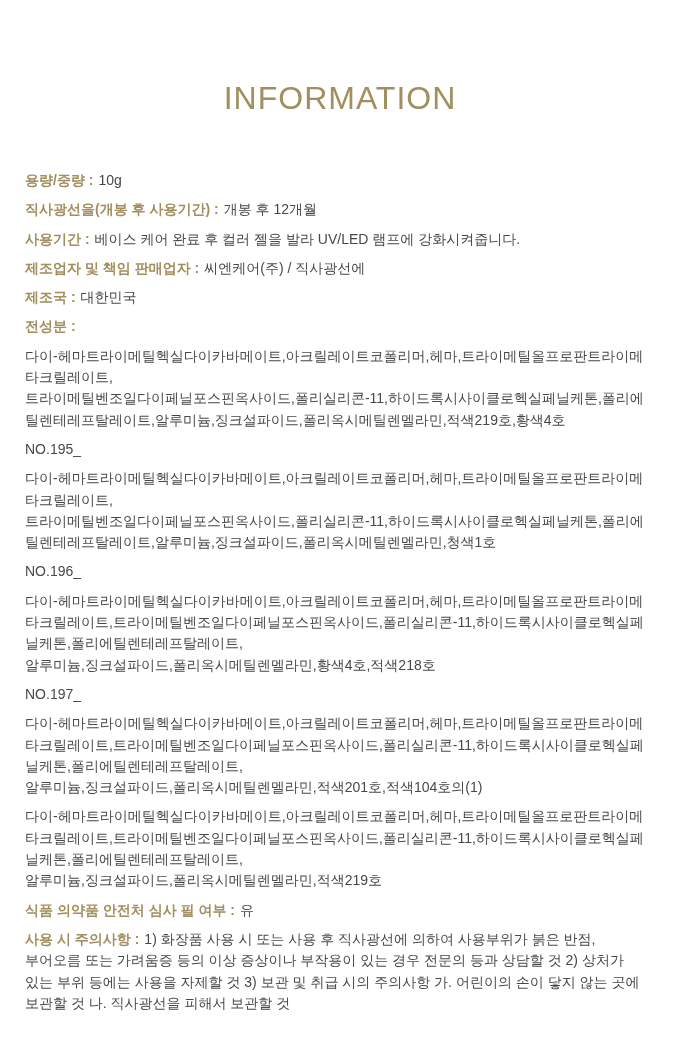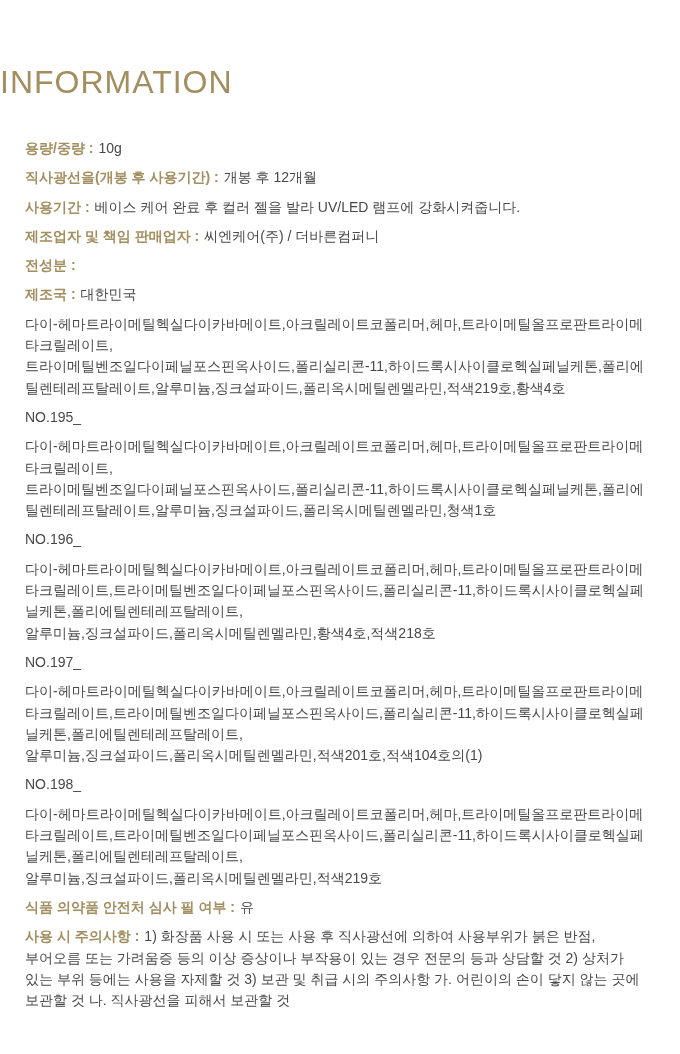--- a/index.html
+++ b/index.html
@@ -8,22 +8,23 @@
     background: #ffffff;
   }
   body {
     width: 680px;
     min-height: 1054px;
     font-family: "Liberation Sans", "DejaVu Sans", sans-serif;
     color: var(--text, #484848);
     -webkit-font-smoothing: antialiased;
   }
   .page-title {
-    margin: 0;
+    margin: 16px;
     padding-top: 64px;
+    text-align: center;
     font-size: 32px;
     font-weight: 500;
     letter-spacing: 1px;
     color: var(--accent, #a28e5e);
   }
   .content {
     padding: 29px 17px 40px 17px;
     font-size: 14px;
     line-height: 21.3px;
   }
@@ -57,25 +58,25 @@
   <h1 class="page-title">INFORMATION</h1>
 
   <div class="content">
 
     <p class="field"><span class="label">용량/중량 :</span><span class="value">10g</span></p>
 
     <p class="field"><span class="label">직사광선을(개봉 후 사용기간) :</span><span class="value">개봉 후 12개월</span></p>
 
     <p class="field"><span class="label">사용기간 :</span><span class="value">베이스 케어 완료 후 컬러 젤을 발라 UV/LED 램프에 강화시켜줍니다.</span></p>
 
-    <p class="field"><span class="label">제조업자 및 책임 판매업자 :</span><span class="value">씨엔케어(주) / 더바른컴퍼니</span></p>
+    <p class="field"><span class="label">제조업자 및 책임 판매업자 :</span><span class="value">씨엔케어(주) / 직사광선에</span></p>
+
+    <p class="field"><span class="label">제조국 :</span><span class="value">대한민국</span></p>
 
     <p class="field"><span class="label">전성분 :</span></p>
-
-    <p class="field"><span class="label">제조국 :</span><span class="value">대한민국</span></p>
 
     <div>
       <p class="ing-text">다이-헤마트라이메틸헥실다이카바메이트,아크릴레이트코폴리머,헤마,트라이메틸올프로판트라이메타크릴레이트,
 트라이메틸벤조일다이페닐포스핀옥사이드,폴리실리콘-11,하이드록시사이클로헥실페닐케톤,폴리에틸렌테레프탈레이트,알루미늄,징크설파이드,폴리옥시메틸렌멜라민,적색219호,황색4호</p>
     </div>
 
     <div>
       <p class="ing-no">NO.195_</p>
       <p class="ing-text">다이-헤마트라이메틸헥실다이카바메이트,아크릴레이트코폴리머,헤마,트라이메틸올프로판트라이메타크릴레이트,
 트라이메틸벤조일다이페닐포스핀옥사이드,폴리실리콘-11,하이드록시사이클로헥실페닐케톤,폴리에틸렌테레프탈레이트,알루미늄,징크설파이드,폴리옥시메틸렌멜라민,청색1호</p>
@@ -87,21 +88,20 @@
 알루미늄,징크설파이드,폴리옥시메틸렌멜라민,황색4호,적색218호</p>
     </div>
 
     <div>
       <p class="ing-no">NO.197_</p>
       <p class="ing-text">다이-헤마트라이메틸헥실다이카바메이트,아크릴레이트코폴리머,헤마,트라이메틸올프로판트라이메타크릴레이트,트라이메틸벤조일다이페닐포스핀옥사이드,폴리실리콘-11,하이드록시사이클로헥실페닐케톤,폴리에틸렌테레프탈레이트,
 알루미늄,징크설파이드,폴리옥시메틸렌멜라민,적색201호,적색104호의(1)</p>
     </div>
 
     <div>
-      <p class="ing-no">NO.198_</p>
       <p class="ing-text">다이-헤마트라이메틸헥실다이카바메이트,아크릴레이트코폴리머,헤마,트라이메틸올프로판트라이메타크릴레이트,트라이메틸벤조일다이페닐포스핀옥사이드,폴리실리콘-11,하이드록시사이클로헥실페닐케톤,폴리에틸렌테레프탈레이트,
 알루미늄,징크설파이드,폴리옥시메틸렌멜라민,적색219호</p>
     </div>
 
 
     <p class="field"><span class="label">식품 의약품 안전처 심사 필 여부 :</span><span class="value">유</span></p>
 
 
     <p class="field wrap"><span class="label">사용 시 주의사항 :</span><span class="value">1) 화장품 사용 시 또는 사용 후 직사광선에 의하여 사용부위가 붉은 반점, 부어오름 또는 가려움증 등의 이상 증상이나 부작용이 있는 경우 전문의 등과 상담할 것 2) 상처가 있는 부위 등에는 사용을 자제할 것 3) 보관 및 취급 시의 주의사항 가. 어린이의 손이 닿지 않는 곳에 보관할 것 나. 직사광선을 피해서 보관할 것</span></p>
 

